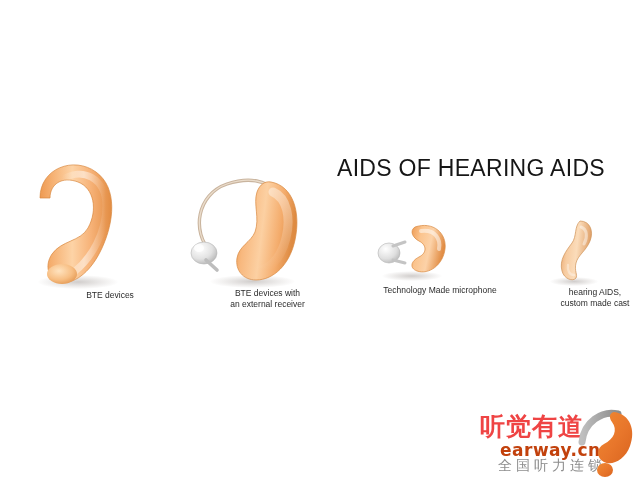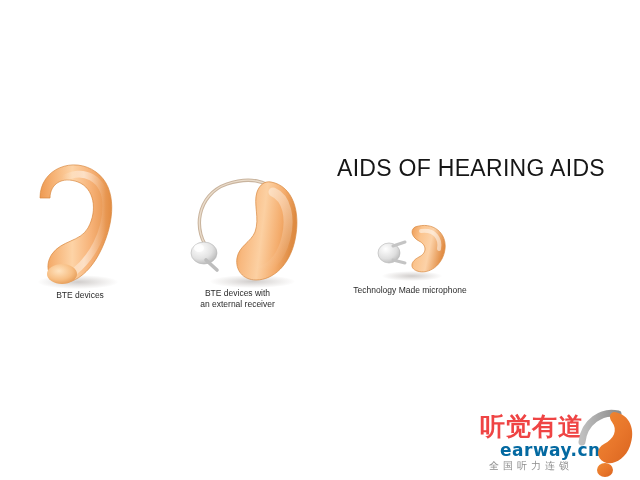--- a/index.html
+++ b/index.html
@@ -40,20 +40,21 @@
     position: absolute;
   }
   .caption {
     position: absolute;
     text-align: center;
     font-size: 8.5px;
     line-height: 11px;
     color: #2b2b2b;
     font-family: "Liberation Sans", sans-serif;
     white-space: pre-line;
+    padding-left: 30px;
   }
 
   .fig {
     position: absolute;
   }
 
   
   .shadow {
     position: absolute;
     border-radius: 50%;
@@ -80,30 +81,30 @@
     font-family: "DejaVu Sans", sans-serif;
     white-space: nowrap;
   }
   .logo-latin {
     position: absolute;
     left: 22px;
     top: 33px;
     font-size: 17px;
     line-height: 18px;
     font-weight: bold;
-    color: #0369a1;
+    color: #c2410c;
     letter-spacing: 0.5px;
     font-family: "DejaVu Sans", sans-serif;
     white-space: nowrap;
   }
   .logo-tagline {
     position: absolute;
-    left: 11px;
+    left: 20px;
     top: 52px;
-    font-size: 10px;
+    font-size: 14px;
     line-height: 12px;
     color: #8d8d8d;
     letter-spacing: 4px;
     font-family: Liberation Serif, serif;
     white-space: nowrap;
   }
   .logo-mark {
     position: absolute;
     left: 100px;
     top: 0px;
@@ -231,20 +232,47 @@
 
         <ellipse cx="31" cy="93" rx="13" ry="11" fill="url(#g2dome)" stroke="#B5B5B5" stroke-width="0.6"></ellipse>
         <path d="M33 100 L44 110" stroke="#BDBDBD" stroke-width="3.6" stroke-linecap="round"></path>
         <ellipse cx="26" cy="88" rx="5" ry="4" fill="#FFFFFF" opacity="0.8"></ellipse>
       </svg>
     </div>
     <div class="caption" style="left:0px; top:128px; width:165px;">BTE devices with
 an external receiver</div>
   </div>
 
+  <div class="device" style="left:495px; top:215px; width:140px; height:110px;">
+    <div class="shadow" style="left:55px; top:62px; width:48px; height:9px;"></div>
+    <div class="fig" style="left:55px; top:0px; width:55px; height:70px;">
+      <svg width="55" height="70" viewBox="0 0 55 70" xmlns="http://www.w3.org/2000/svg">
+        <defs>
+          <linearGradient id="g4body" x1="0" y1="0" x2="1" y2="0.2">
+            <stop offset="0%" stop-color="#E7A268"></stop>
+            <stop offset="28%" stop-color="#F7CCA1"></stop>
+            <stop offset="58%" stop-color="#FBDCBA"></stop>
+            <stop offset="100%" stop-color="#DFA068"></stop>
+          </linearGradient>
+        </defs>
+
+        <path d="M30 6
+                 C40 6, 44 16, 40 26
+                 C36 36, 28 40, 26 48
+                 C24 56, 28 60, 26 63
+                 C23 67, 14 64, 12 56
+                 C9 45, 16 36, 22 28
+                 C27 21, 24 12, 30 6 Z" fill="url(#g4body)" stroke="#CE9257" stroke-width="0.7"></path>
+        <path d="M31 12 C37 14, 38 22, 34 29" fill="none" stroke="#FFFFFF" stroke-width="3" stroke-linecap="round" opacity="0.45"></path>
+        <path d="M18 50 C17 56, 20 60, 24 60" fill="none" stroke="#FFFFFF" stroke-width="2.4" stroke-linecap="round" opacity="0.35"></path>
+      </svg>
+    </div>
+    <div class="caption" style="left:0px; top:72px; width:140px;">hearing AIDS,
+custom made cast</div>
+  </div>
 
   <div class="logo">
     <div class="logo-cn">听觉有道</div>
     <div class="logo-latin">earway.cn</div>
     <div class="logo-tagline">全国听力连锁</div>
     <div class="logo-mark">
       <svg width="58" height="70" viewBox="0 0 58 70" xmlns="http://www.w3.org/2000/svg">
         <defs>
           <linearGradient id="lgo" x1="0" y1="0" x2="1" y2="1">
             <stop offset="0%" stop-color="#F08A33"></stop>

